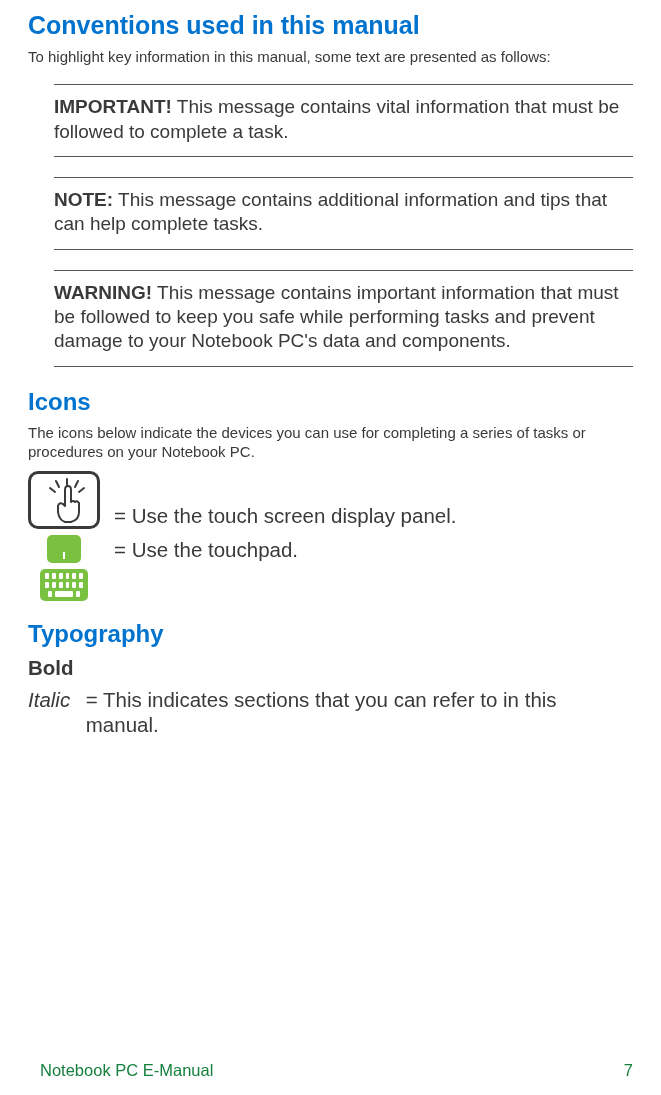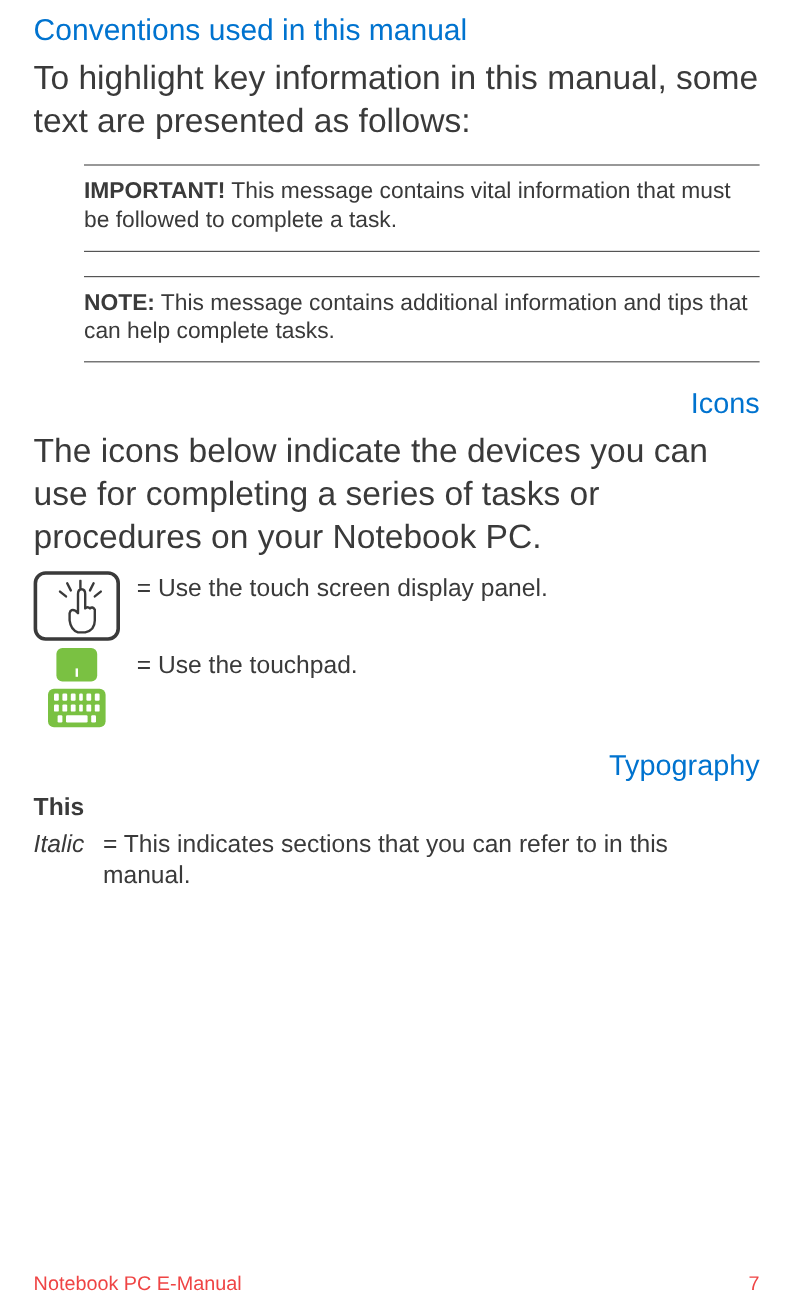--- a/index.html
+++ b/index.html
@@ -8,40 +8,39 @@
     font-family: "Segoe UI", "Myriad Pro", Arial, sans-serif;
     font-size: 20px;
     color: #3a3a3a;
     background: #fff;
     position: relative;
     padding: 10px 28px 0 28px;
     line-height: 1.25;
   }
   .h-blue {
     color: #0073cf;
-    font-weight: 400;
+    font-weight: 700;
     font-size: 25px;
     margin-bottom: 6px;
   }
-  .h-blue.sub { font-size: 24px; margin-top: 18px; margin-bottom: 6px; text-align: right; }
-  .intro { font-size: 28px; line-height: 1.28; margin-bottom: 18px; }
+  .h-blue.sub { font-size: 24px; margin-top: 18px; margin-bottom: 6px; }
+  .intro { font-size: 15px; line-height: 1.28; margin-bottom: 18px; }
   .callouts { padding: 0 0 0 26px; }
   .callout {
     border-top: 1px solid #555;
     border-bottom: 1px solid #555;
     padding: 10px 0 12px 0;
     margin-bottom: 20px;
     font-size: 19px;
     line-height: 1.28;
-    margin-left: 16px;
   }
   .callout .lead { font-weight: 700; }
   .icon-row {
     display: flex;
-    align-items: flex-start;
+    align-items: flex-end;
     gap: 14px;
     margin-bottom: 6px;
   }
   .icon-row.tight { margin-bottom: 2px; }
   .icon-col { width: 72px; display: flex; justify-content: flex-start; }
   .icon-col.center { justify-content: center; }
   .icon-desc { font-size: 20.5px; padding-top: 2px; }
   .touchscreen {
     width: 72px; height: 58px;
     border: 3px solid #3a3a3a;
@@ -82,39 +81,42 @@
     display: flex; gap: 3px; justify-content: center; width: 100%;
   }
   .keyboard .key { width: 4px; height: 6px; background: #fff; border-radius: 1px; }
   .keyboard .space { width: 18px; height: 6px; background: #fff; border-radius: 1px; }
   .typo-row { display: flex; gap: 10px; font-size: 20.5px; margin-bottom: 6px; }
   .typo-label { font-weight: 700; width: 48px; }
   .typo-label.italic { font-style: italic; font-weight: 400; }
   .footer {
     position: absolute;
     bottom: 14px;
-    left: 28px; right: 28px;
+    left: 40px; right: 28px;
     display: flex;
     justify-content: space-between;
     font-size: 16.5px;
-    color: #ef4444;
+    color: #15803d;
   }
 </style>
 </head>
 <body>
 
 <h2 class="h-blue">Conventions used in this manual</h2>
 <p class="intro">To highlight key information in this manual, some text are presented as follows:</p>
 
 <div class="callouts">
   <div class="callout">
     <span class="lead">IMPORTANT!</span><span> This message contains vital information that must be followed to complete a task.</span>
   </div>
   <div class="callout">
     <span class="lead">NOTE:</span><span> This message contains additional information and tips that can help complete tasks.</span>
+  </div>
+  <div class="callout">
+    <span class="lead">WARNING!</span><span> This message contains important information that must be followed to keep you safe while performing tasks and prevent damage to your Notebook PC's data and components.</span>
   </div>
 </div>
 
 <h2 class="h-blue sub">Icons</h2>
 <p class="intro" style="margin-bottom:10px">The icons below indicate the devices you can use for completing a series of tasks or procedures on your Notebook PC.</p>
 
 <div class="icon-row">
   <div class="icon-col">
     <div class="touchscreen">
       <svg class="burst" viewBox="0 0 40 20">
@@ -165,21 +167,21 @@
           <div class="space"></div>
           <div class="key"></div>
         </div>
     </div>
   </div>
 </div>
 
 <h2 class="h-blue sub">Typography</h2>
 
 <div class="typo-row">
-  <div class="typo-label">This</div>
+  <div class="typo-label">Bold</div>
 </div>
 <div class="typo-row">
   <div class="typo-label italic">Italic</div>
   <div>= This indicates sections that you can refer to in this manual.</div>
 </div>
 
 <div class="footer">
   <span>Notebook PC E-Manual</span>
   <span>7</span>
 </div>

